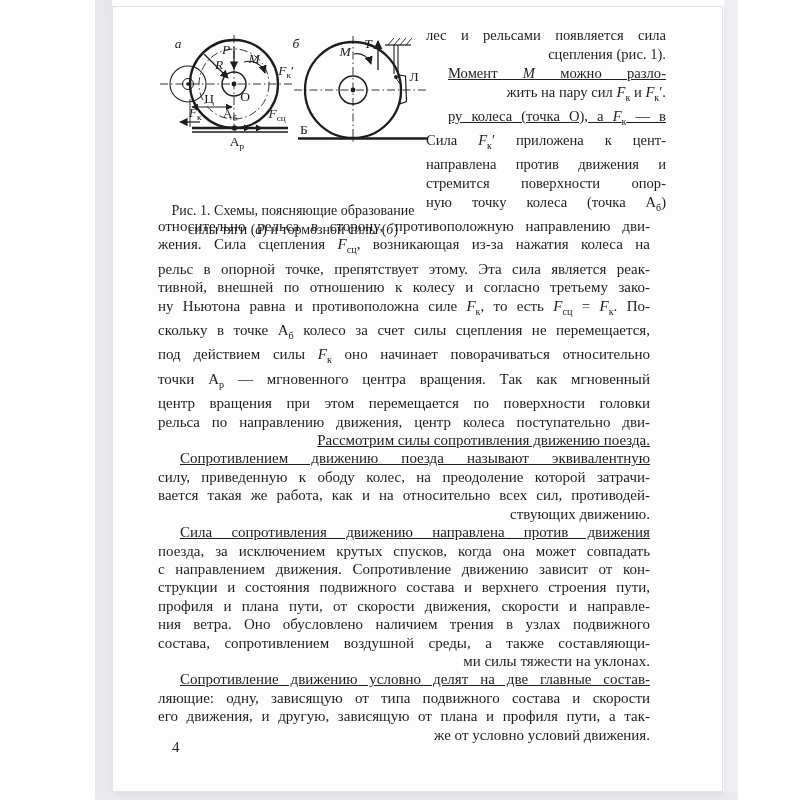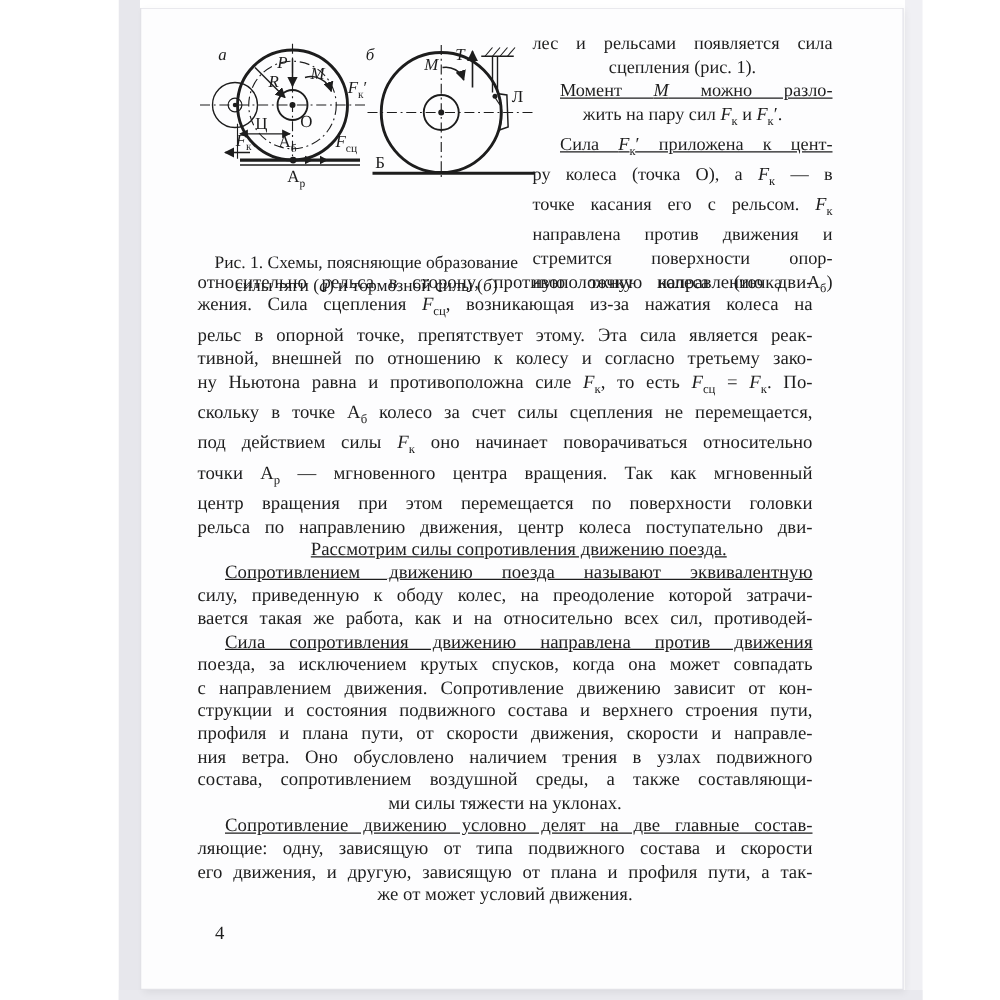--- a/index.html
+++ b/index.html
@@ -31,21 +31,21 @@
     text-align:center;font-size:14px;line-height:19px;margin-top:40px;
   }
   .rightcol{
     position:absolute;left:314px;top:20px;width:240px;
     font-size:14.6px;line-height:19px;
   }
   .bodytext{
     position:absolute;left:46px;top:211px;width:492px;
     font-size:15px;line-height:18.4px;
   }
-  .tline{text-align:center;}
+  .tline{text-align:right;}
   .tline.just{text-align:justify;text-align-last:justify;}
   .para.indent .tline:first-child{text-indent:22px;text-decoration:underline;}
   .pagenum{position:absolute;left:60px;top:733px;font-size:15px;}
   .dd{stroke-dasharray:8 3 1.5 3;stroke-width:0.9;}
 </style>
 </head>
 <body>
 
 <div class="strip strip-left"></div>
 <div class="strip strip-right"></div>
@@ -130,23 +130,22 @@
   <div class="rightcol">
       <div class="para">
         <div class="tline just">лес и рельсами появляется сила</div>
         <div class="tline">сцепления (рис. 1).</div>
       </div>
       <div class="para indent">
         <div class="tline just">Момент <i>М</i> можно разло-</div>
         <div class="tline">жить на пару сил <i>F</i><sub>к</sub> и <i>F</i><sub>к</sub>′.</div>
       </div>
       <div class="para indent">
+        <div class="tline just">ру колеса (точка О), а <i>F</i><sub>к</sub> — в</div>
         <div class="tline just">Сила <i>F</i><sub>к</sub>′ приложена к цент-</div>
-        <div class="tline just">ру колеса (точка О), а <i>F</i><sub>к</sub> — в</div>
-        <div class="tline just">точке касания его с рельсом. <i>F</i><sub>к</sub></div>
         <div class="tline just">направлена против движения и</div>
         <div class="tline just">стремится поверхности опор-</div>
         <div class="tline just">ную точку колеса (точка А<sub>б</sub>)</div>
       </div>
     </div>
 
   <div class="bodytext">
       <div class="para">
         <div class="tline just">относительно рельса в сторону, противоположную направлению дви-</div>
         <div class="tline just">жения. Сила сцепления <i>F</i><sub>сц</sub>, возникающая из-за нажатия колеса на</div>
@@ -159,34 +158,35 @@
         <div class="tline just">центр вращения при этом перемещается по поверхности головки</div>
         <div class="tline just">рельса по направлению движения, центр колеса поступательно дви-</div>
       </div>
       <div class="para indent">
         <div class="tline">Рассмотрим силы сопротивления движению поезда.</div>
       </div>
       <div class="para indent">
         <div class="tline just">Сопротивлением движению поезда называют эквивалентную</div>
         <div class="tline just">силу, приведенную к ободу колес, на преодоление которой затрачи-</div>
         <div class="tline just">вается такая же работа, как и на относительно всех сил, противодей-</div>
+        <div class="tline">ствующих движению.</div>
       </div>
       <div class="para indent">
         <div class="tline just">Сила сопротивления движению направлена против движения</div>
         <div class="tline just">поезда, за исключением крутых спусков, когда она может совпадать</div>
         <div class="tline just">с направлением движения. Сопротивление движению зависит от кон-</div>
         <div class="tline just">струкции и состояния подвижного состава и верхнего строения пути,</div>
         <div class="tline just">профиля и плана пути, от скорости движения, скорости и направле-</div>
         <div class="tline just">ния ветра. Оно обусловлено наличием трения в узлах подвижного</div>
         <div class="tline just">состава, сопротивлением воздушной среды, а также составляющи-</div>
         <div class="tline">ми силы тяжести на уклонах.</div>
       </div>
       <div class="para indent">
         <div class="tline just">Сопротивление движению условно делят на две главные состав-</div>
         <div class="tline just">ляющие: одну, зависящую от типа подвижного состава и скорости</div>
         <div class="tline just">его движения, и другую, зависящую от плана и профиля пути, а так-</div>
-        <div class="tline">же от может условий движения.</div>
+        <div class="tline">же от условно условий движения.</div>
       </div>
     </div>
 
   <div class="pagenum">4</div>
 
 </div>
 
 </body></html>

